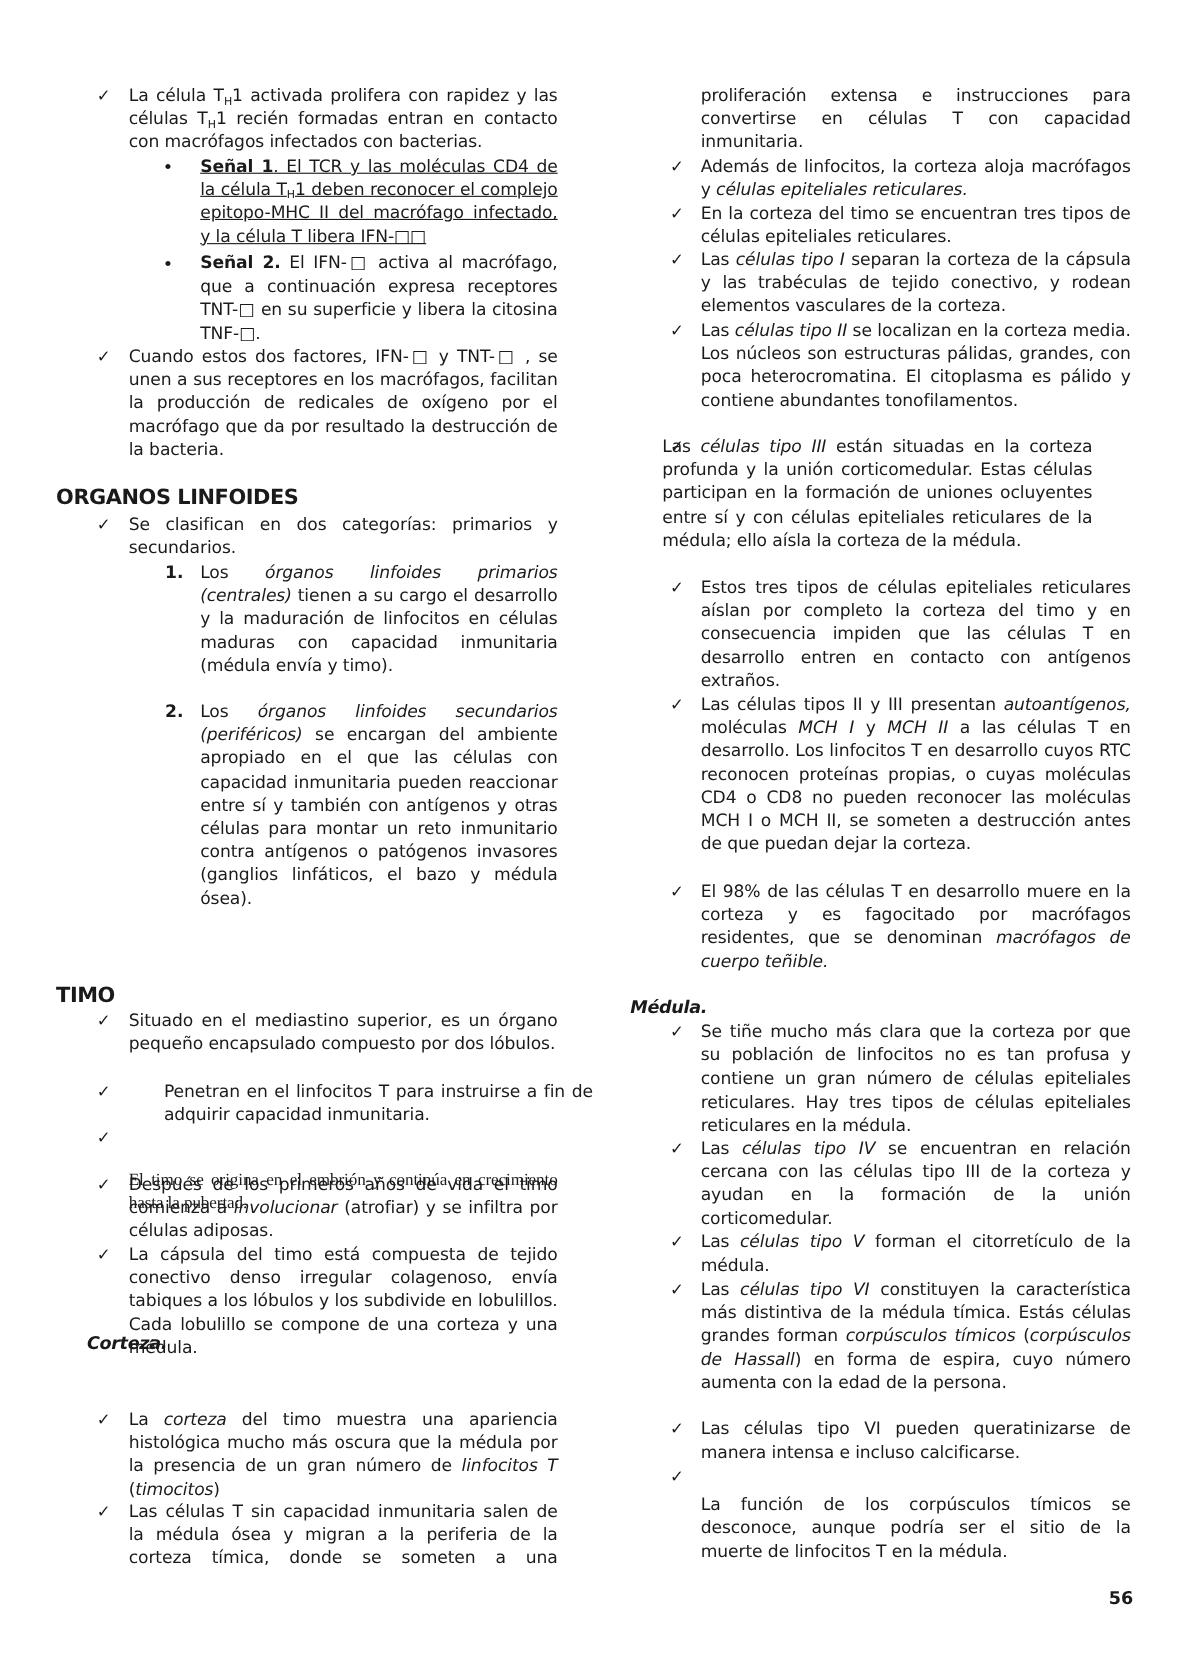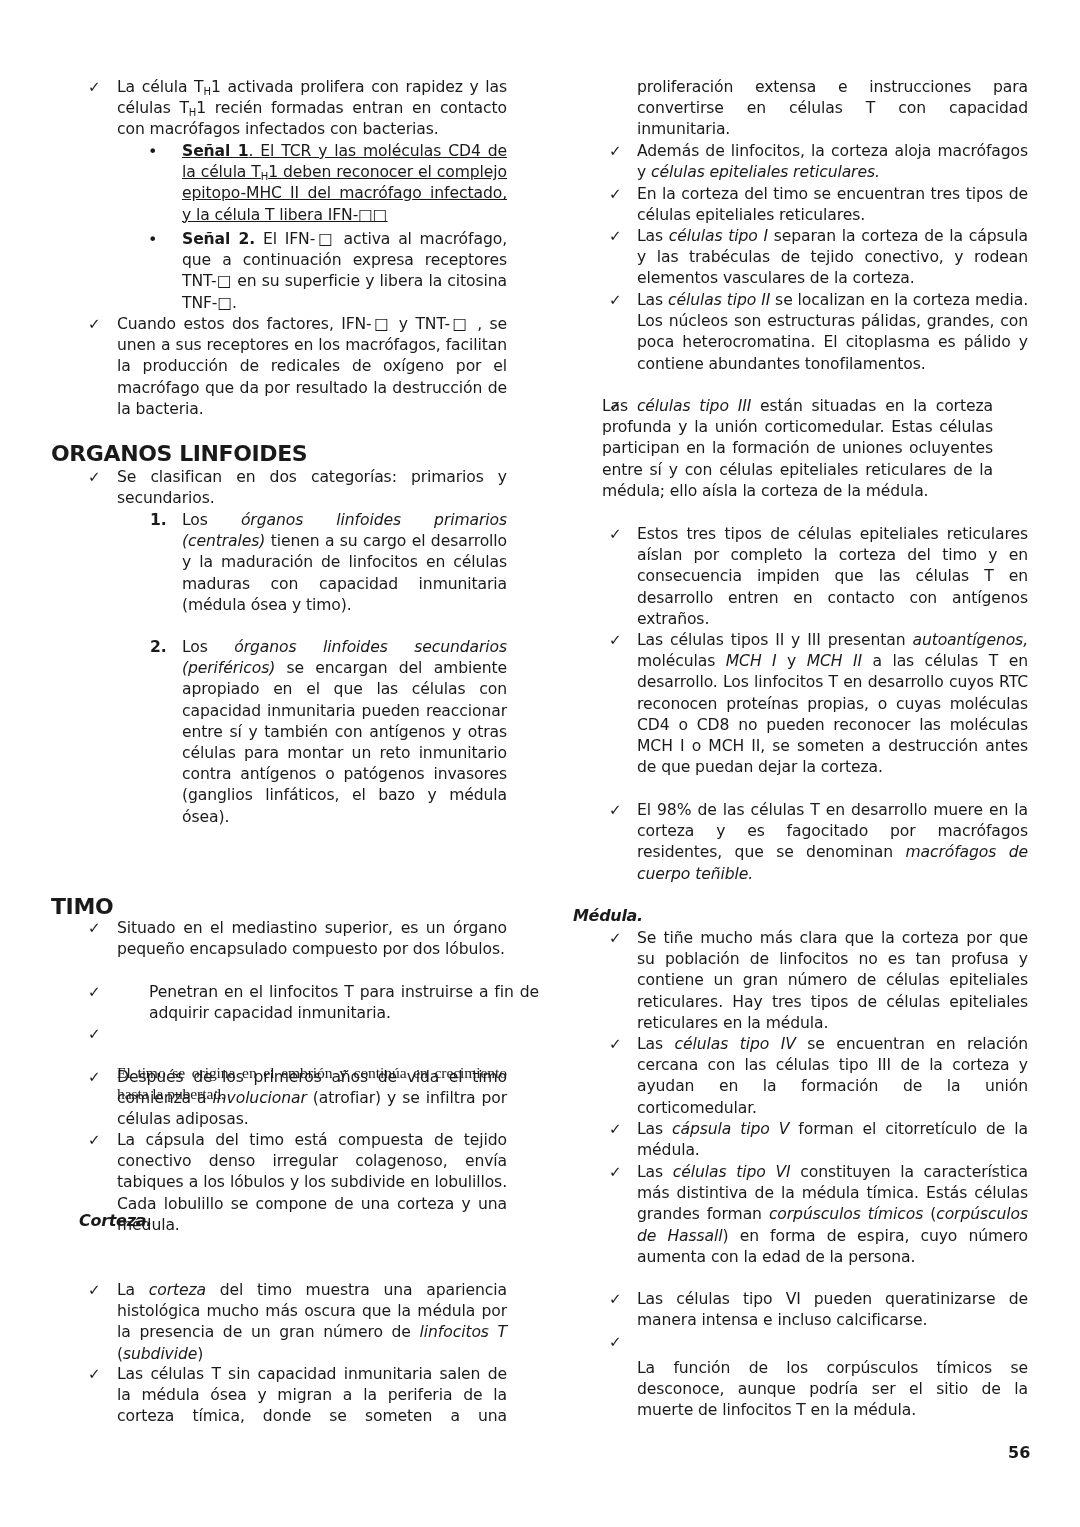--- a/index.html
+++ b/index.html
@@ -2,21 +2,21 @@
 <html><head>
 <meta charset="utf-8">
 <style>
   html, body { margin:0; padding:0; background:#ffffff; }
   body { width:1080px; height:1527px; position:relative; overflow:hidden;
          font-family:"DejaVu Sans", sans-serif; color:#1a1a1a; }
   .blk { position:absolute; font-size:15.6px; line-height:21.2px; text-align:justify; letter-spacing:-0.1px; }
   .chk { position:absolute; font-size:15px; line-height:21.2px; color:#1a1a1a; }
   .dot { position:absolute; font-size:16px; line-height:21.2px; }
   .num { position:absolute; font-size:15.6px; line-height:21.2px; font-weight:bold; }
-  .h1 { position:absolute; font-family:"DejaVu Sans", sans-serif; font-weight:bold; font-size:22px; letter-spacing:-0.4px; }
+  .h1 { position:absolute; font-family:"DejaVu Sans", sans-serif; font-weight:bold; font-size:19px; letter-spacing:-0.4px; }
   .h2 { position:absolute; font-weight:bold; font-style:italic; font-size:16px; letter-spacing:-0.3px; }
   i { font-style:italic; }
   sub { font-size:10px; vertical-align:-3px; line-height:0; }
   .pageno { position:absolute; font-weight:bold; font-size:16px; }
 </style>
 </head>
 <body>
 
 <span class="chk" style="left:88px;top:77px;">✓</span>
 <div class="blk" style="left:117px;top:77px;width:390px;"><span>La célula T</span><sub>H</sub><span>1 activada prolifera con rapidez y las células T</span><sub>H</sub><span>1 recién formadas entran en contacto con macrófagos infectados con bacterias.</span></div>
@@ -28,21 +28,21 @@
 <div class="blk" style="left:182px;top:229px;width:325px;"><b>Señal 2.</b><span> El IFN-□ activa al macrófago, que a continuación expresa receptores TNT-□ en su superficie y libera la citosina TNF-□.</span></div>
 
 <span class="chk" style="left:88px;top:314px;">✓</span>
 <div class="blk" style="left:117px;top:314px;width:390px;">Cuando estos dos factores, IFN-□ y TNT-□ , se unen a sus receptores en los macrófagos, facilitan la producción de redicales de oxígeno por el macrófago que da por resultado la destrucción de la bacteria.</div>
 
 <div class="h1" style="left:51px;top:441px;">ORGANOS LINFOIDES</div>
 <span class="chk" style="left:88px;top:467px;">✓</span>
 <div class="blk" style="left:117px;top:467px;width:390px;">Se clasifican en dos categorías: primarios y secundarios.</div>
 
 <span class="num" style="left:150px;top:510px;">1.</span>
-<div class="blk" style="left:182px;top:510px;width:325px;"><span>Los </span><i>órganos linfoides primarios (centrales)</i><span> tienen a su cargo el desarrollo y la maduración de linfocitos en células maduras con capacidad inmunitaria (médula ósea y timo).</span></div>
+<div class="blk" style="left:182px;top:510px;width:325px;"><span>Los </span><i>órganos linfoides primarios (centrales)</i><span> tienen a su cargo el desarrollo y la maduración de linfocitos en células maduras con capacidad inmunitaria (médula envía y timo).</span></div>
 
 <span class="num" style="left:150px;top:637px;">2.</span>
 <div class="blk" style="left:182px;top:637px;width:325px;"><span>Los </span><i>órganos linfoides secundarios (periféricos)</i><span> se encargan del ambiente apropiado en el que las células con capacidad inmunitaria pueden reaccionar entre sí y también con antígenos y otras células para montar un reto inmunitario contra antígenos o patógenos invasores (ganglios linfáticos, el bazo y médula ósea).</span></div>
 
 <div class="h1" style="left:51px;top:894px;">TIMO</div>
 
 <span class="chk" style="left:88px;top:918px;">✓</span>
 <div class="blk" style="left:117px;top:918px;width:390px;">Situado en el mediastino superior, es un órgano pequeño encapsulado compuesto por dos lóbulos.</div>
 
 <span class="chk" style="left:88px;top:982px;">✓</span>
@@ -53,21 +53,21 @@
 
 <span class="chk" style="left:88px;top:1067px;">✓</span>
 <div class="blk" style="left:117px;top:1067px;width:390px;"><span>Después de los primeros años de vida el timo comienza a </span><i>involucionar</i><span> (atrofiar) y se infiltra por células adiposas.</span></div>
 
 <span class="chk" style="left:88px;top:1130px;">✓</span>
 <div class="blk" style="left:117px;top:1130px;width:390px;">La cápsula del timo está compuesta de tejido conectivo denso irregular colagenoso, envía tabiques a los lóbulos y los subdivide en lobulillos. Cada lobulillo se compone de una corteza y una médula.</div>
 
 <div class="h2" style="left:51px;top:1211px;margin-left:28px;">Corteza.</div>
 
 <span class="chk" style="left:88px;top:1280px;">✓</span>
-<div class="blk" style="left:117px;top:1280px;width:390px;"><span>La </span><i>corteza</i><span> del timo muestra una apariencia histológica mucho más oscura que la médula por la presencia de un gran número de </span><i>linfocitos T</i><span> (</span><i>subdivide</i><span>)</span></div>
+<div class="blk" style="left:117px;top:1280px;width:390px;"><span>La </span><i>corteza</i><span> del timo muestra una apariencia histológica mucho más oscura que la médula por la presencia de un gran número de </span><i>linfocitos T</i><span> (</span><i>timocitos</i><span>)</span></div>
 
 <span class="chk" style="left:88px;top:1364px;">✓</span>
 <div class="blk" style="left:117px;top:1364px;width:390px;text-align-last:justify;">Las células T sin capacidad inmunitaria salen de la médula ósea y migran a la periferia de la corteza tímica, donde se someten a una</div>
 
 <div class="blk" style="left:637px;top:77px;width:391px;">proliferación extensa e instrucciones para convertirse en células T con capacidad inmunitaria.</div>
 
 <span class="chk" style="left:609px;top:141px;">✓</span>
 <div class="blk" style="left:637px;top:141px;width:391px;"><span>Además de linfocitos, la corteza aloja macrófagos y </span><i>células epiteliales reticulares.</i></div>
 
 <span class="chk" style="left:609px;top:184px;">✓</span>
@@ -93,21 +93,21 @@
 
 <div class="h2" style="left:573px;top:906px;">Médula.</div>
 
 <span class="chk" style="left:609px;top:928px;">✓</span>
 <div class="blk" style="left:637px;top:928px;width:391px;">Se tiñe mucho más clara que la corteza por que su población de linfocitos no es tan profusa y contiene un gran número de células epiteliales reticulares. Hay tres tipos de células epiteliales reticulares en la médula.</div>
 
 <span class="chk" style="left:609px;top:1034px;">✓</span>
 <div class="blk" style="left:637px;top:1034px;width:391px;"><span>Las </span><i>células tipo IV</i><span> se encuentran en relación cercana con las células tipo III de la corteza y ayudan en la formación de la unión corticomedular.</span></div>
 
 <span class="chk" style="left:609px;top:1119px;">✓</span>
-<div class="blk" style="left:637px;top:1119px;width:391px;"><span>Las </span><i>cápsula tipo V</i><span> forman el citorretículo de la médula.</span></div>
+<div class="blk" style="left:637px;top:1119px;width:391px;"><span>Las </span><i>células tipo V</i><span> forman el citorretículo de la médula.</span></div>
 
 <span class="chk" style="left:609px;top:1162px;">✓</span>
 <div class="blk" style="left:637px;top:1162px;width:391px;"><span>Las </span><i>células tipo VI</i><span> constituyen la característica más distintiva de la médula tímica. Estás células grandes forman </span><i>corpúsculos tímicos</i><span> (</span><i>corpúsculos de Hassall</i><span>) en forma de espira, cuyo número aumenta con la edad de la persona.</span></div>
 
 <span class="chk" style="left:609px;top:1289px;">✓</span>
 <div class="blk" style="left:637px;top:1289px;width:391px;">Las células tipo VI  pueden queratinizarse de manera intensa e incluso calcificarse.</div>
 
 <span class="chk" style="left:609px;top:1332px;">✓</span>
 <div class="blk" style="left:637px;top:1332px;width:391px;margin-top:26px;">La función de los corpúsculos tímicos se desconoce, aunque podría ser el sitio de la muerte de linfocitos T en la médula.</div>
 

